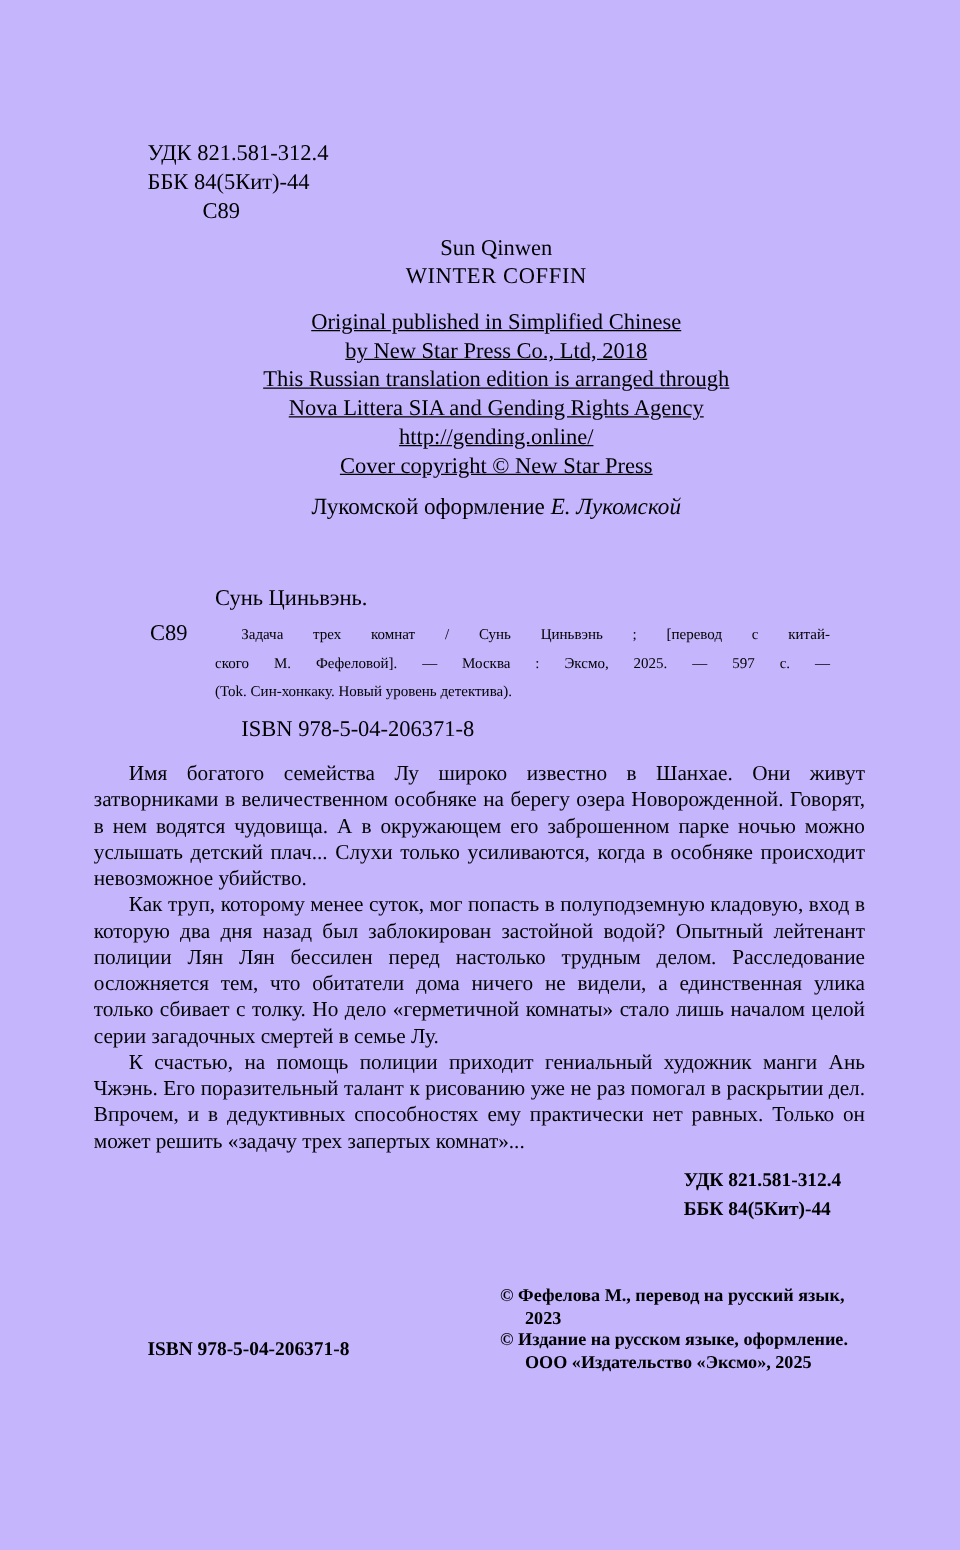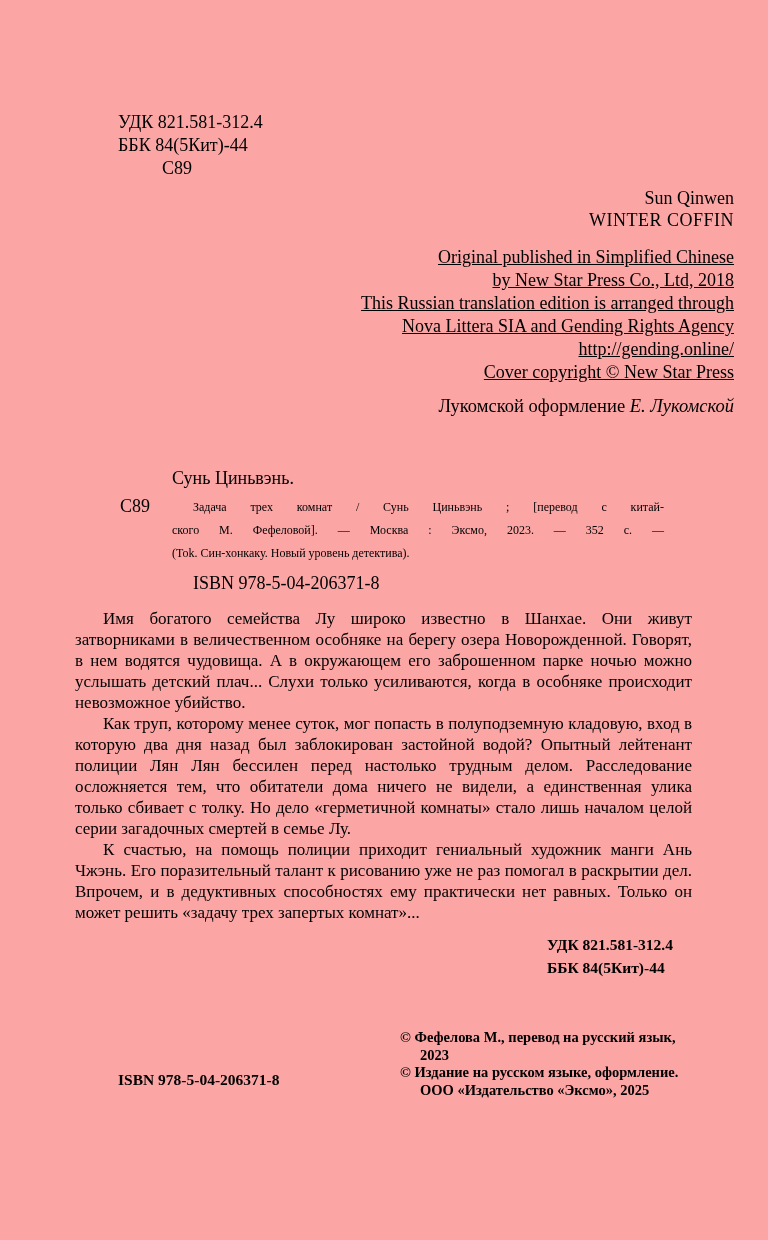--- a/index.html
+++ b/index.html
@@ -1,20 +1,20 @@
 <!DOCTYPE html>
 <html><head>
 <meta charset="utf-8">
 <style>
   html, body { margin: 0; padding: 0; background: #ffffff; }
   .page {
     position: relative;
     width: 768px;
     height: 1240px;
-    background: #fca5a5;
+    background: #c4b5fd;
     color: #000000;
     font-family: "Liberation Serif", "DejaVu Serif", serif;
     overflow: hidden;
   }
 
   
   .top-codes {
     position: absolute;
     left: 118px;
     top: 111px;
@@ -23,21 +23,21 @@
     white-space: nowrap;
   }
   .top-codes .indent-code { padding-left: 44px; }
 
   
   .title-block {
     position: absolute;
     left: 60px;
     top: 187px;
     width: 674px;
-    text-align: right;
+    text-align: center;
     font-size: 18px;
     line-height: 22px;
   }
   .t-title { letter-spacing: 0.5px; }
   .t-rights { margin-top: 15px; line-height: 23px; text-decoration: underline; }
   .t-credit { margin-top: 11px; font-size: 18.5px; }
   .t-credit .italic { font-style: italic; }
 
   
   .c-author {
@@ -139,21 +139,21 @@
     </div>
     <div class="t-credit">
       <span>Лукомской оформление </span><span class="italic">Е. Лукомской</span>
     </div>
   </div>
 
   <div class="c-author">Сунь Циньвэнь.</div>
   <div class="c-code">С89</div>
   <div class="c-desc">
     <div class="c-line c-line-first just">Задача трех комнат / Сунь Циньвэнь ; [перевод с китай-</div>
-    <div class="c-line just">ского М. Фефеловой]. — Москва : Эксмо, 2023. — 352 с. —</div>
+    <div class="c-line just">ского М. Фефеловой]. — Москва : Эксмо, 2025. — 597 с. —</div>
     <div class="c-line">(Tok. Син-хонкаку. Новый уровень детектива).</div>
   </div>
   <div class="c-isbn">ISBN 978-5-04-206371-8</div>
 
   <div class="annotation">
     <p>Имя богатого семейства Лу широко известно в Шанхае. Они живут затворниками в величественном особняке на берегу озера Новорожденной. Говорят, в нем водятся чудовища. А в окружающем его заброшенном парке ночью можно услышать детский плач... Слухи только усиливаются, когда в особняке происходит невозможное убийство.</p>
     <p>Как труп, которому менее суток, мог попасть в полуподземную кладовую, вход в которую два дня назад был заблокирован застойной водой? Опытный лейтенант полиции Лян Лян бессилен перед настолько трудным делом. Расследование осложняется тем, что обитатели дома ничего не видели, а единственная улика только сбивает с толку. Но дело «герметичной комнаты» стало лишь началом целой серии загадочных смертей в семье Лу.</p>
     <p>К счастью, на помощь полиции приходит гениальный художник манги Ань Чжэнь. Его поразительный талант к рисованию уже не раз помогал в раскрытии дел. Впрочем, и в дедуктивных способностях ему практически нет равных. Только он может решить «задачу трех запертых комнат»...</p>
   </div>
 

